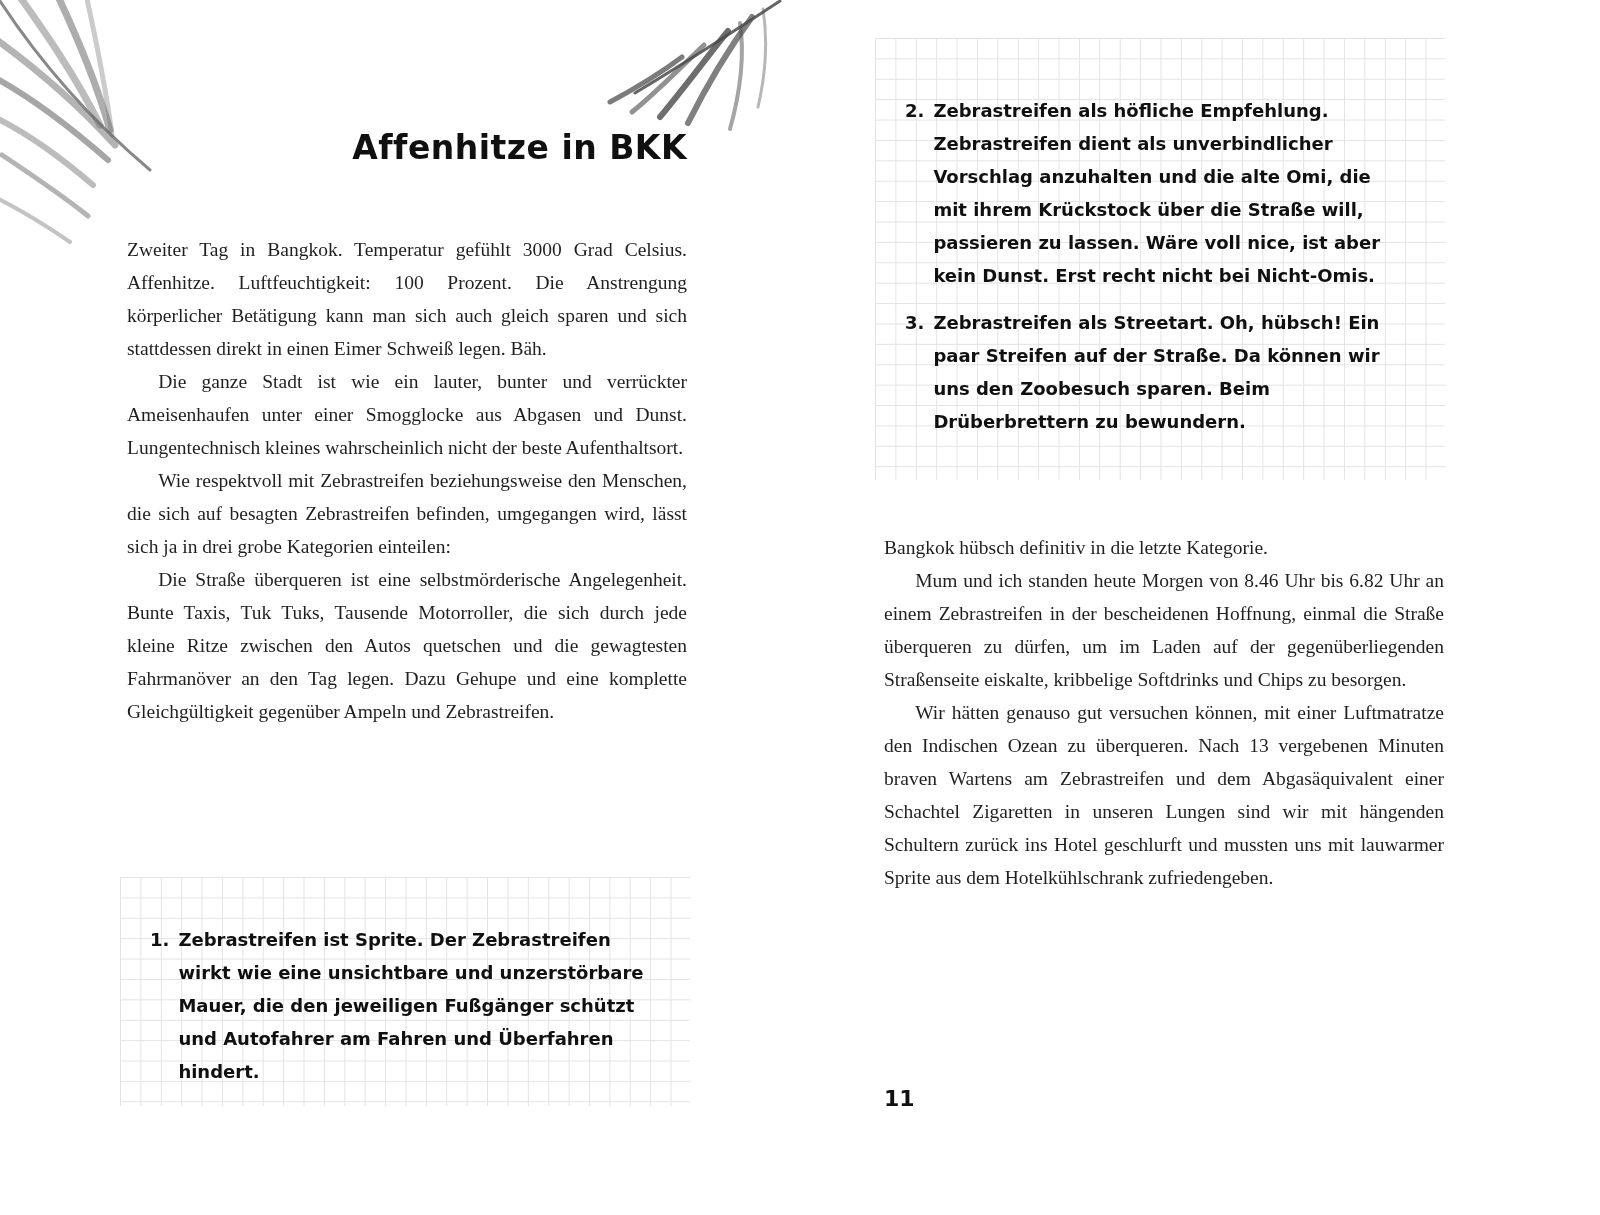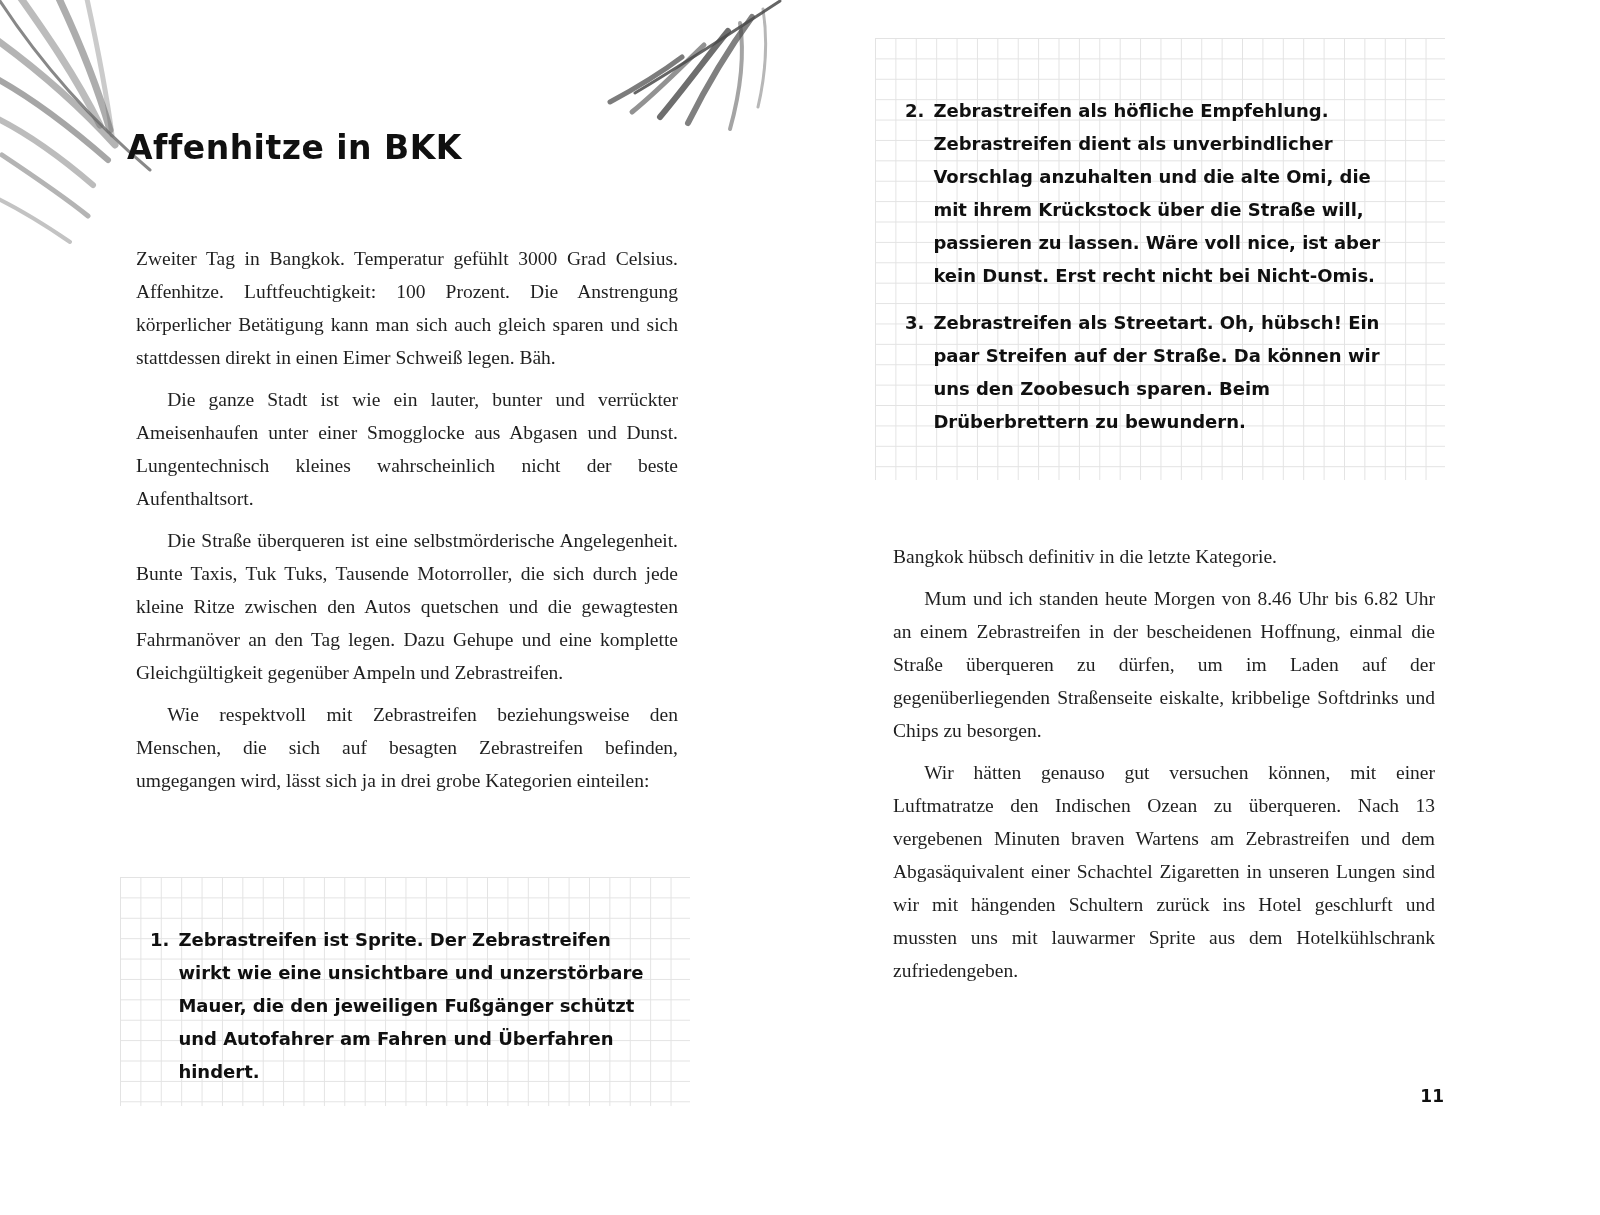--- a/index.html
+++ b/index.html
@@ -12,33 +12,33 @@
   }
 
   
   .leaf { position: absolute; pointer-events: none; }
   .leaf-topleft  { left: -10px; top: -10px; width: 270px; height: 270px; }
   .leaf-topcenter{ left: 580px; top: -5px;  width: 215px; height: 145px; }
 
   
   .chapter-title {
     position: absolute; left: 127px; top: 128px; width: 560px;
-    text-align: left;
+    text-align: right;
     font-family: "DejaVu Sans", sans-serif;
     font-weight: bold; font-size: 33px; letter-spacing: 0.5px;
     color: #101010;
   }
   .body-text {
     position: absolute; width: 560px;
     font-size: 19.5px; line-height: 33px;
     text-align: justify; color: #1f1f1f;
   }
   .left-body  { left: 127px; top: 233px; }
   .right-body { left: 884px; top: 531px; }
-  .body-text p { margin: 9px; }
+  .body-text p { margin: 0; }
   .body-text p.indent { text-indent: 1.6em; }
 
   
   .note-block {
     position: absolute;
     background-image:
       linear-gradient(to right,  #e3e3e3 1px, transparent 1px),
       linear-gradient(to bottom, #e3e3e3 1px, transparent 1px);
     background-size: 20.4px 20.4px;
     background-position: 0 0;
@@ -51,23 +51,23 @@
     font-weight: bold; font-size: 18px; line-height: 33px;
     color: #101010; text-align: left;
   }
   .note-item + .note-item { margin-top: 14px; }
   .note-num { flex: 0 0 auto; }
   .note-text { flex: 1 1 auto; }
 
   
   .page-number {
     position: absolute; left: 884px; top: 1086px; width: 560px;
-    text-align: right;
+    text-align: left;
     font-family: "DejaVu Sans", sans-serif;
-    font-weight: bold; font-size: 17px; color: #101010;
+    font-weight: bold; font-size: 22px; color: #101010;
   }
 </style>
 </head>
 <body>
 
 <div>
 
   <svg class="leaf leaf-topleft" viewBox="0 0 270 270" xmlns="http://www.w3.org/2000/svg" aria-hidden="true">
     <g stroke="#6a6a6a" fill="none" stroke-linecap="round">
       <path d="M8,8 C45,65 95,125 160,180" stroke-width="3" opacity="0.8"></path>
@@ -94,22 +94,22 @@
     </g>
   </svg>
 
   <section>
 
     <h1 class="chapter-title">Affenhitze in BKK</h1>
 
     <div class="body-text left-body">
       <p>Zweiter Tag in Bangkok. Temperatur gefühlt 3000 Grad Celsius. Affenhitze. Luftfeuchtigkeit: 100 Prozent. Die Anstrengung körperlicher Betätigung kann man sich auch gleich sparen und sich stattdessen direkt in einen Eimer Schweiß legen. Bäh.</p>
       <p class="indent">Die ganze Stadt ist wie ein lauter, bunter und verrückter Ameisenhaufen unter einer Smogglocke aus Abgasen und Dunst. Lungentechnisch kleines wahrscheinlich nicht der beste Aufenthaltsort.</p>
+      <p class="indent">Wie respektvoll mit Zebrastreifen beziehungsweise den Menschen, die sich auf besagten Zebrastreifen befinden, umgegangen wird, lässt sich ja in drei grobe Kategorien einteilen:</p>
       <p class="indent">Die Straße überqueren ist eine selbstmörderische Angelegenheit. Bunte Taxis, Tuk Tuks, Tausende Motorroller, die sich durch jede kleine Ritze zwischen den Autos quetschen und die gewagtesten Fahrmanöver an den Tag legen. Dazu Gehupe und eine komplette Gleichgültigkeit gegenüber Ampeln und Zebrastreifen.</p>
-      <p class="indent">Wie respektvoll mit Zebrastreifen beziehungsweise den Menschen, die sich auf besagten Zebrastreifen befinden, umgegangen wird, lässt sich ja in drei grobe Kategorien einteilen:</p>
     </div>
 
     <div class="note-block note-left">
       <div class="note-item">
         <span class="note-num">1.</span>
         <span class="note-text">Zebrastreifen ist Sprite. Der Zebrastreifen wirkt wie eine unsichtbare und unzerstörbare Mauer, die den jeweiligen Fußgänger schützt und Autofahrer am Fahren und Überfahren hindert.</span>
       </div>
     </div>
 
   </section>

